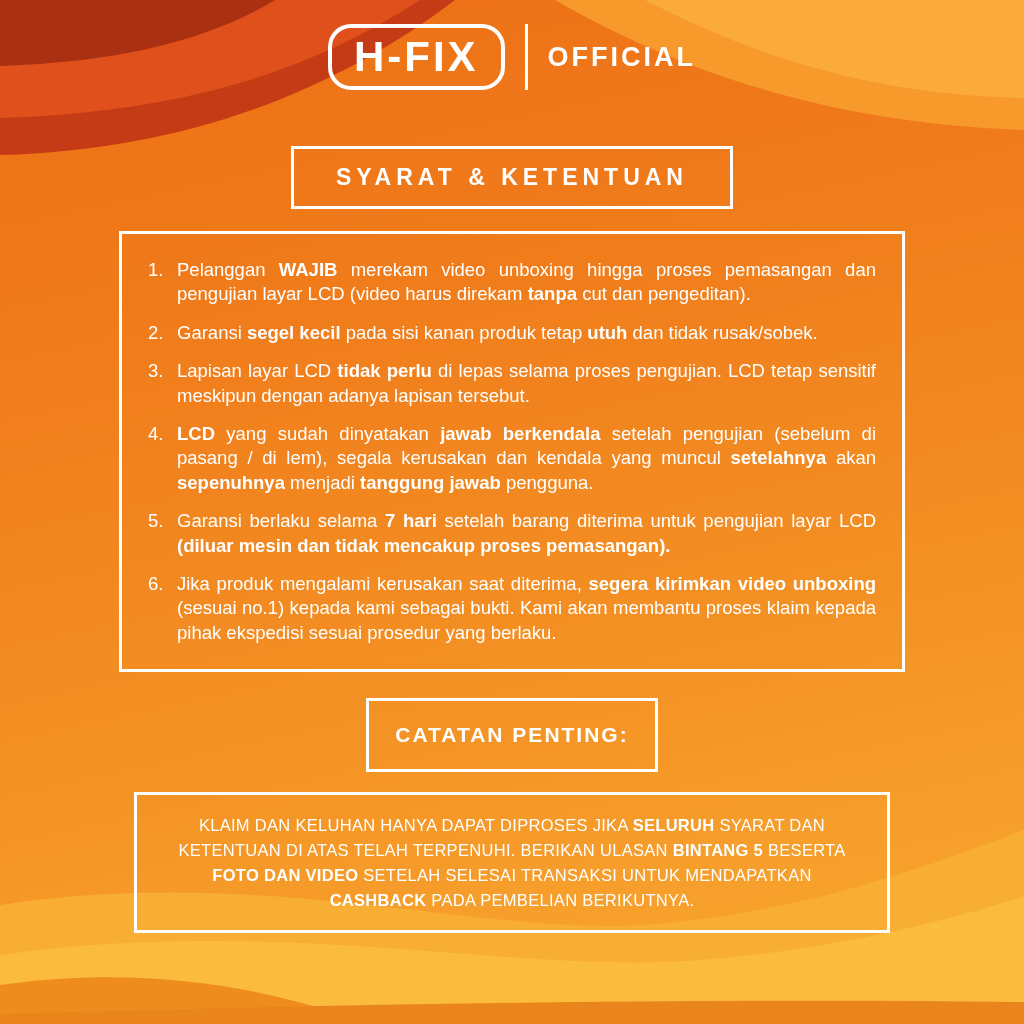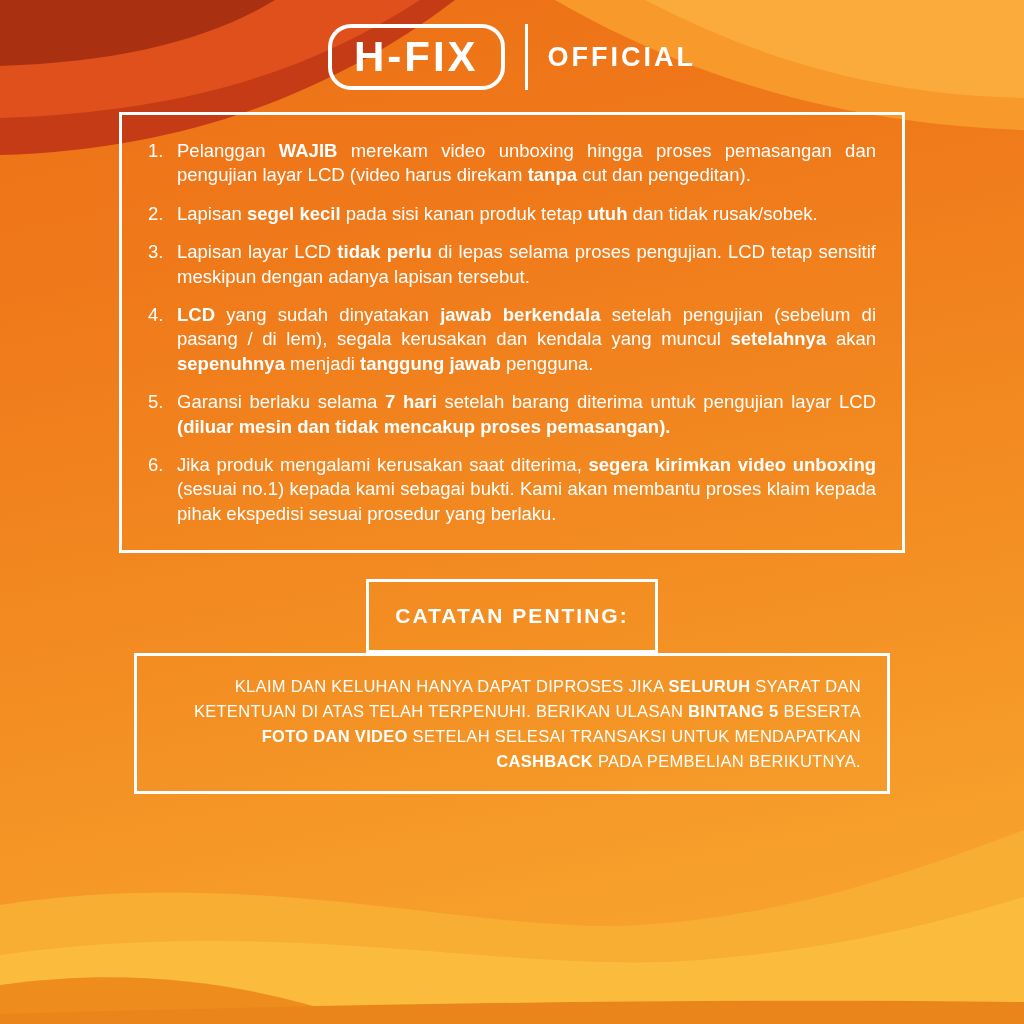--- a/index.html
+++ b/index.html
@@ -49,25 +49,26 @@
   b{font-weight:700;}
   
   .note-title-box{
     margin-top:26px;
     border:3px solid #fff;
     padding:22px 26px;
     font-size:21px;font-weight:700;letter-spacing:2px;
     white-space:nowrap;
   }
   .note-box{
+    margin-top:20px;
     width:756px;box-sizing:border-box;
     border:3px solid #fff;
     padding:18px 26px;
     display:flex;flex-direction:column;gap:18px;
-    text-align:right;
+    text-align:center;
     font-size:16.5px;line-height:1.5;letter-spacing:.3px;
   }
   .note-box p{margin:0;}
   .note-footer{font-weight:700;letter-spacing:.5px;}
 </style>
 </head>
 <body>
 
 <div class="page">
 
@@ -91,29 +92,32 @@
     <header class="brand">
       <div class="logo-box">
         <span>H-FIX</span>
       </div>
       <div class="hdr-divider"></div>
       <div class="store-text">
         <span>OFFICIAL</span>
       </div>
     </header>
 
+    <div class="title-box">
+      <span>SYARAT &amp; KETENTUAN</span>
+    </div>
 
     <div class="terms-box">
       <div class="term-item">
         <span class="term-num">1.</span>
         <p class="term-text"><span>Pelanggan </span><b>WAJIB</b><span> merekam video unboxing hingga proses pemasangan dan pengujian layar LCD (video harus direkam </span><b>tanpa</b><span> cut dan pengeditan).</span></p>
       </div>
       <div class="term-item">
         <span class="term-num">2.</span>
-        <p class="term-text"><span>Lapisan </span><b>segel kecil</b><span> pada sisi kanan produk tetap </span><b>utuh</b><span> dan tidak rusak/sobek.</span></p>
+        <p class="term-text"><span>Garansi </span><b>segel kecil</b><span> pada sisi kanan produk tetap </span><b>utuh</b><span> dan tidak rusak/sobek.</span></p>
       </div>
       <div class="term-item">
         <span class="term-num">3.</span>
         <p class="term-text"><span>Lapisan layar LCD </span><b>tidak perlu</b><span> di lepas selama proses pengujian. LCD tetap sensitif meskipun dengan adanya lapisan tersebut.</span></p>
       </div>
       <div class="term-item">
         <span class="term-num">4.</span>
         <p class="term-text"><b>LCD</b><span> yang sudah dinyatakan </span><b>jawab berkendala</b><span> setelah pengujian (sebelum di pasang / di lem), segala kerusakan dan kendala yang muncul </span><b>setelahnya</b><span> akan </span><b>sepenuhnya</b><span> menjadi </span><b>tanggung jawab</b><span> pengguna.</span></p>
       </div>
       <div class="term-item">

